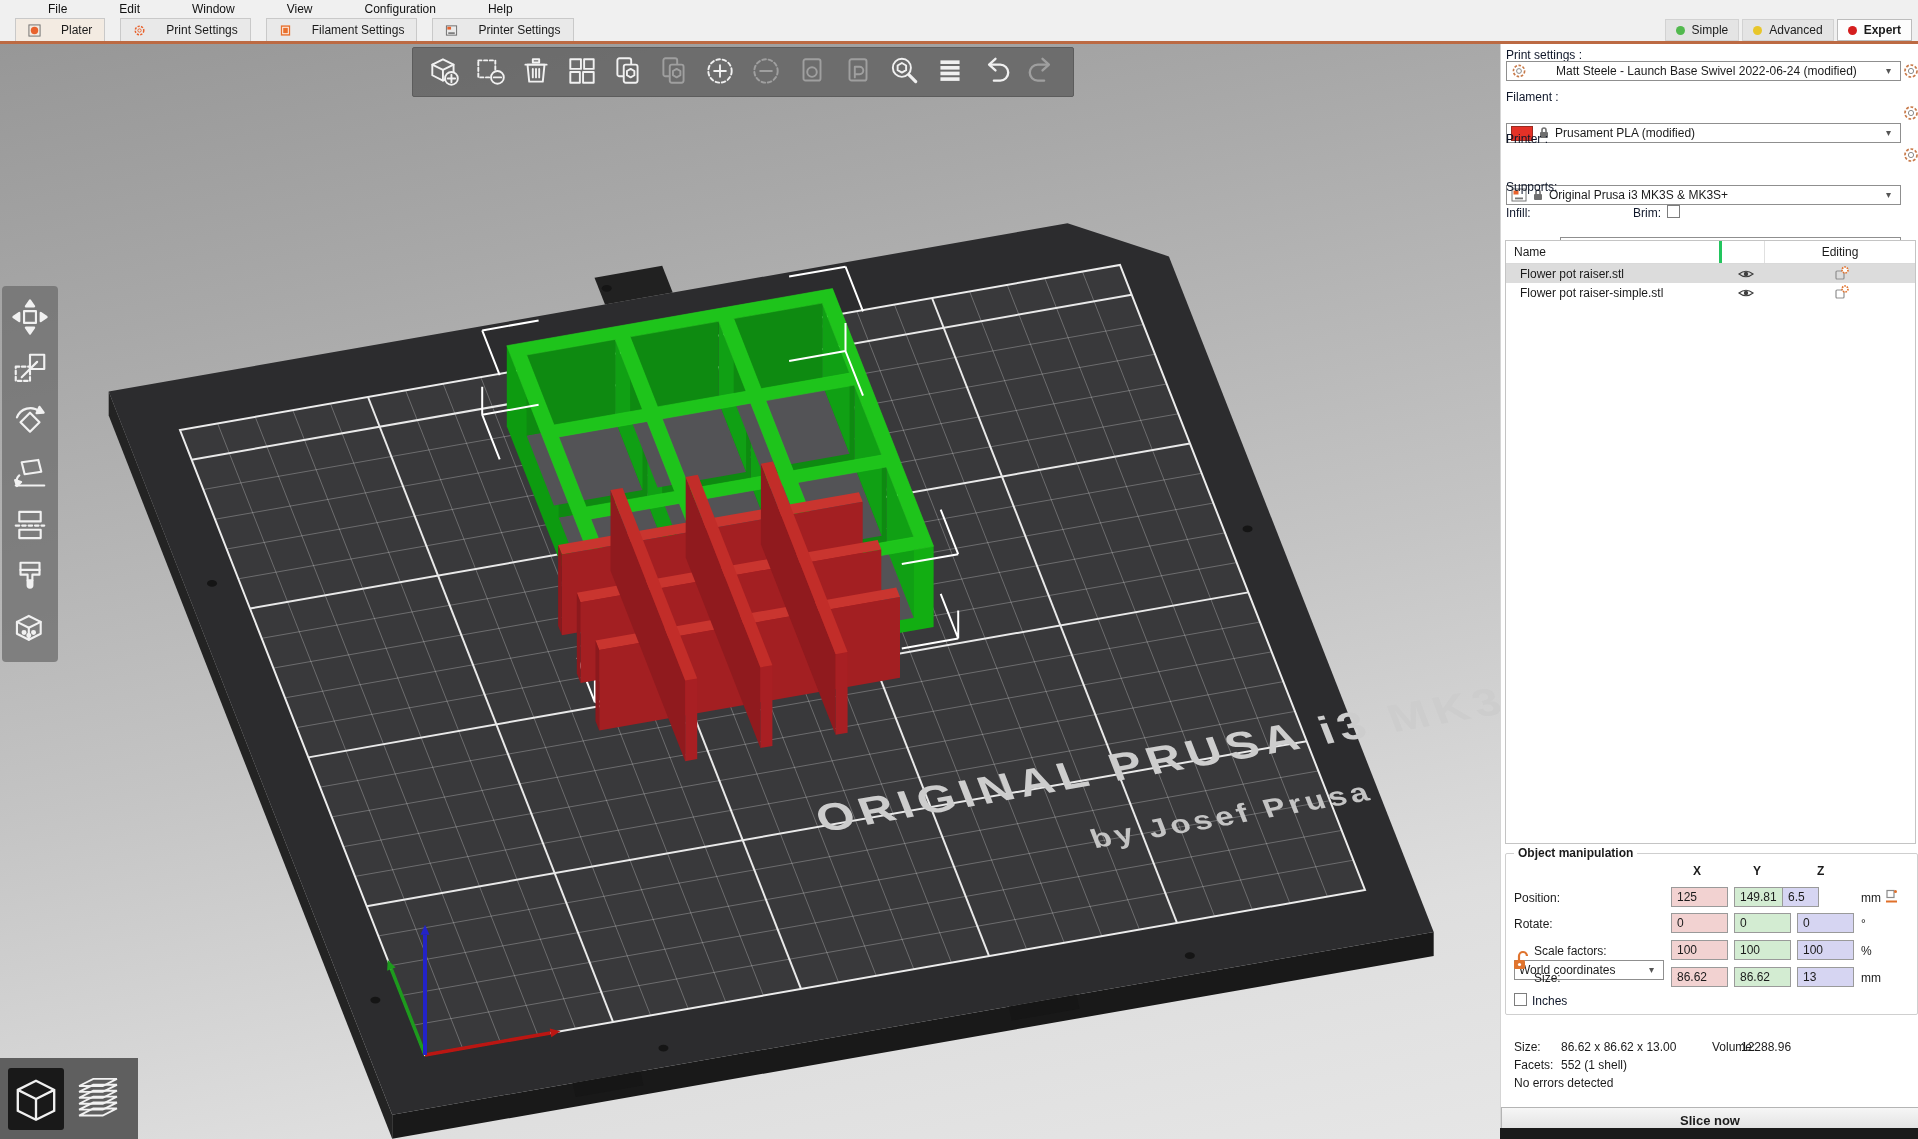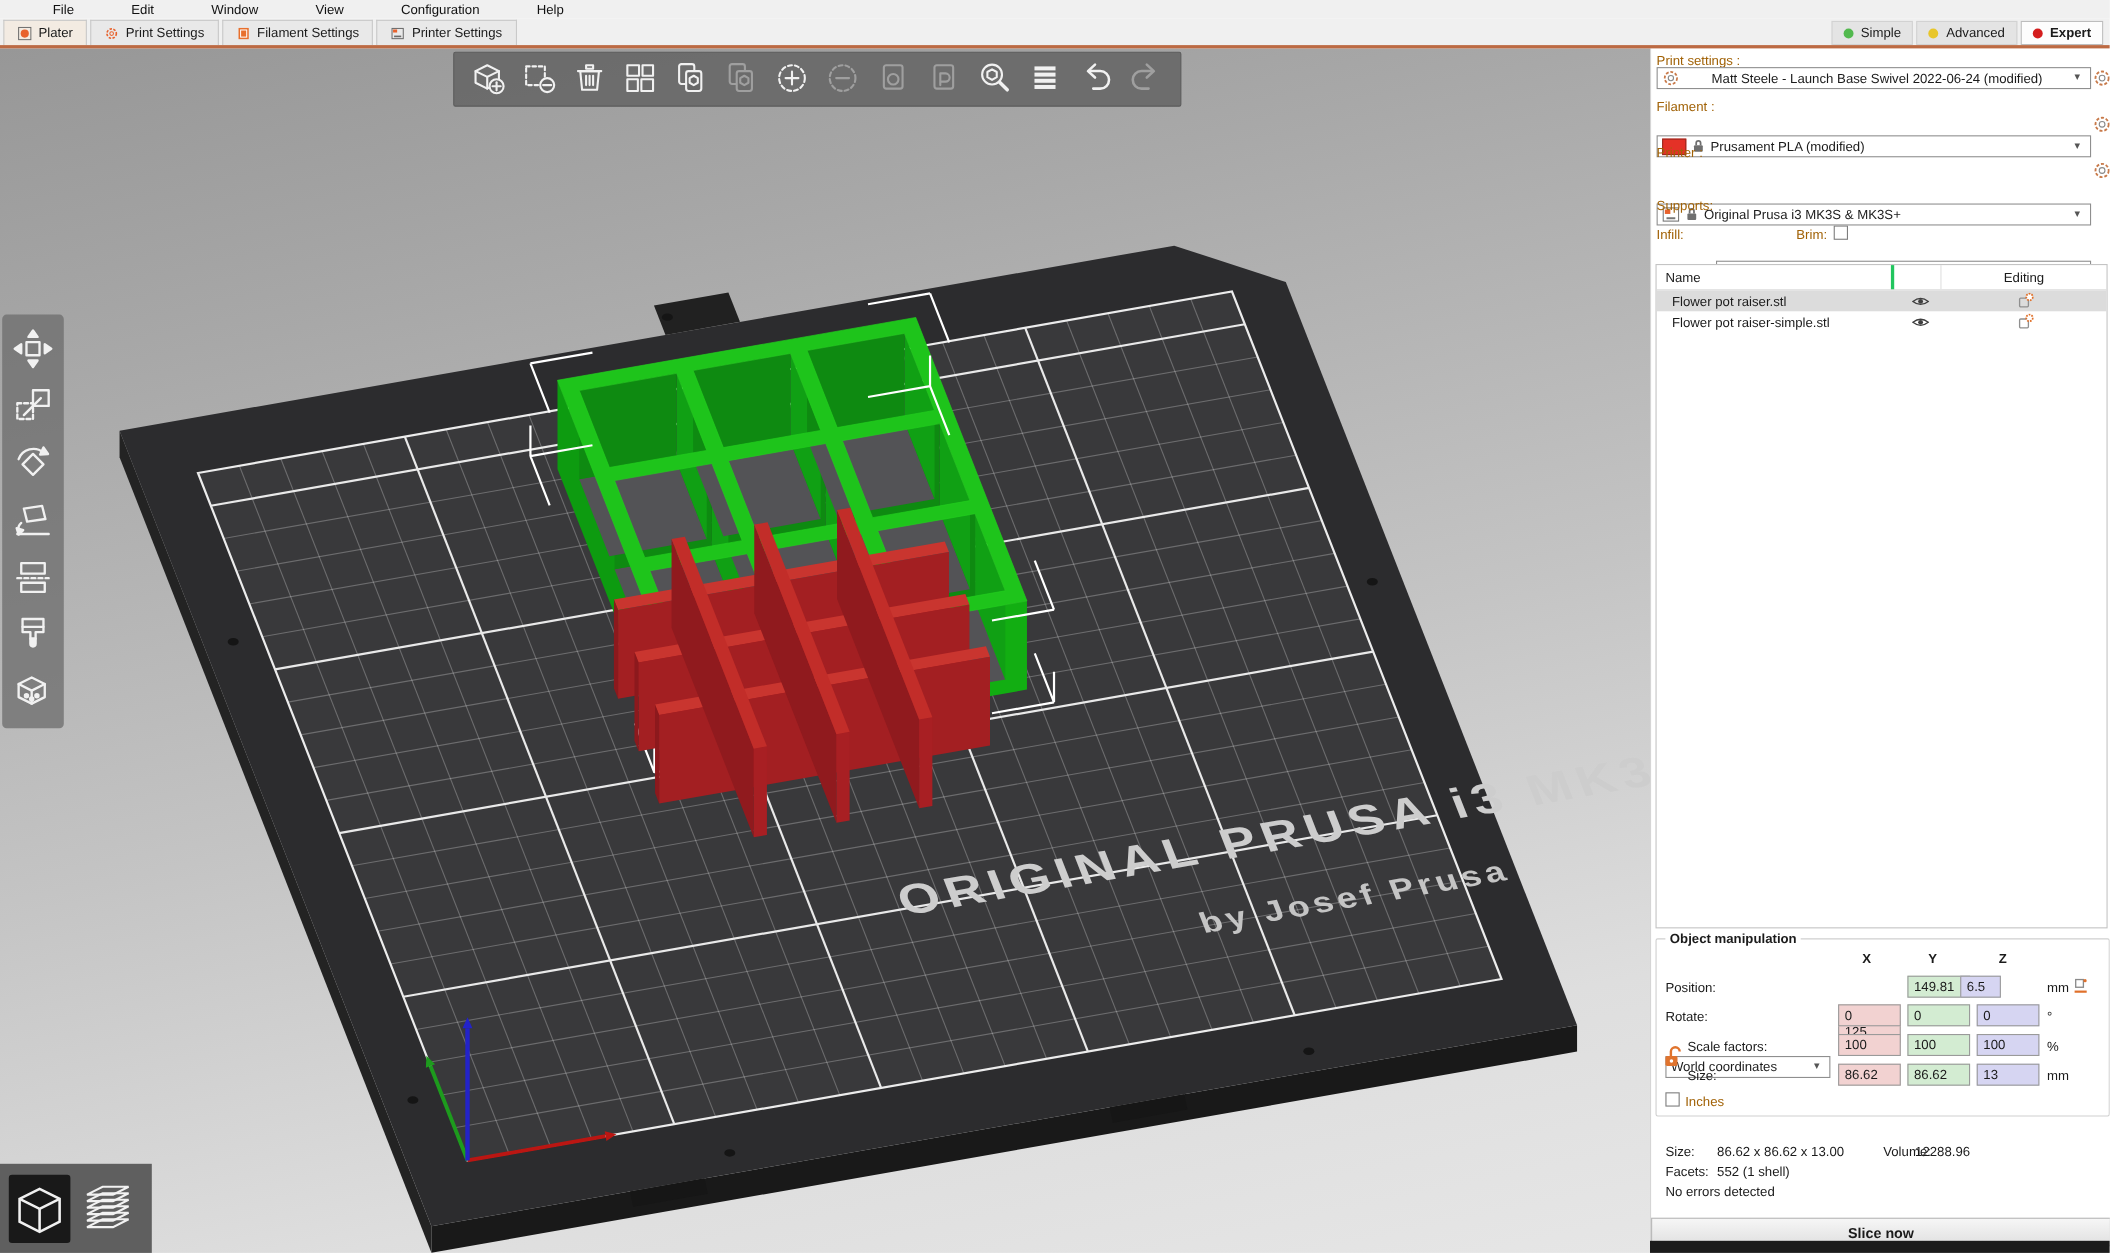--- a/index.html
+++ b/index.html
@@ -4,21 +4,21 @@
 <style>
   html,body{margin:0;padding:0;background:#fff;}
   body{width:1918px;height:1139px;position:relative;overflow:hidden;
        font-family:"Liberation Sans",sans-serif;font-size:12px;color:#1b1b1b;
        -webkit-font-smoothing:antialiased;}
   .menubar{position:absolute;left:0;top:0;width:1918px;height:17px;background:#f0f0f0;
            display:flex;align-items:center;padding-left:4px;z-index:30;}
   .menu-item{padding:0 8px;font-size:12px;color:#111;margin-left:36px;}
   .tabbar{position:absolute;left:0;top:17px;width:1918px;height:24px;background:#f0f0f0;
           display:flex;align-items:flex-end;z-index:30;}
-  .tab{height:22px;display:flex;align-items:center;gap:6px;padding:0 12px;margin-left:3px;
+  .tab{height:22px;display:flex;align-items:center;gap:20px;padding:0 12px;margin-left:15px;
        background:#e9e9e9;border:1px solid #c9c9c9;border-bottom:none;font-size:12px;}
   .tab.selected{background:#f3ebe2;}
   .tab-icon{width:13px;height:13px;display:inline-block;}
   .orange-line{position:absolute;left:0;top:41px;width:1918px;height:3px;background:#bc6a43;z-index:30;}
   .modes{margin-left:auto;display:flex;align-items:center;gap:3px;padding-right:6px;height:22px;}
   .mode-chip{display:flex;align-items:center;gap:7px;padding:2px 10px;background:#e4e4e4;
              border:1px solid #d2d2d2;font-size:12px;height:16px;}
   .mode-chip.selected{background:#fdfdfd;font-weight:bold;border-color:#bdbdbd;}
   .mode-dot{width:9px;height:9px;border-radius:50%;display:inline-block;}
 
@@ -38,21 +38,21 @@
   .view-switch{position:absolute;left:0px;top:1014px;width:138px;height:81px;background:#5f5f5f;
                display:flex;align-items:center;gap:6px;padding-left:8px;box-sizing:border-box;}
   .vs-btn{width:56px;height:62px;display:flex;align-items:center;justify-content:center;border-radius:3px;}
   .vs-btn.active{background:#191919;}
   .vs-btn svg{width:52px;height:56px;}
 
   
   .sidebar{position:absolute;left:1500px;top:44px;width:418px;height:1089px;background:#ffffff;
            border-left:1px solid #d5d5d5;box-sizing:border-box;}
   .sb{position:absolute;}
-  .sb-label{font-size:12px;color:#a16207;text-align:right;}
+  .sb-label{font-size:12px;color:#0f172a;text-align:right;}
   .combo{background:#fff;border:1px solid #8f8f8f;height:20px;display:flex;align-items:center;
          padding:0 4px;gap:5px;box-sizing:border-box;position:relative;font-size:12px;}
   .combo .val{white-space:nowrap;overflow:hidden;flex:1;}
   .chev{position:absolute;right:4px;top:4px;width:10px;height:10px;color:#555;font-size:10px;line-height:10px;}
   .gear16{width:16px;height:16px;display:inline-block;}
   .list{position:absolute;border:1px solid #c4c4c4;background:#fff;box-sizing:border-box;}
   .list-header{display:flex;height:22px;align-items:center;border-bottom:1px solid #d9d9d9;font-size:12px;}
   .lh-name{width:205px;padding-left:8px;border-right:3px solid #22c55e;height:100%;display:flex;align-items:center;}
   .lh-eye{width:42px;border-right:1px solid #e0e0e0;height:100%;}
   .lh-edit{flex:1;text-align:center;}
@@ -554,21 +554,21 @@
   </div>
   <div class="sb combo" style="left:13px;top:816px;width:150px;">
     <span class="val">World coordinates</span>
     <span class="chev">▾</span>
   </div>
   <div class="axis-head" style="position:absolute;left:192px;top:820px;">X</div>
   <div class="axis-head" style="position:absolute;left:252px;top:820px;">Y</div>
   <div class="axis-head" style="position:absolute;left:316px;top:820px;">Z</div>
 
   <div class="row-label" style="left:13px;top:847px;">Position:</div>
-  <div class="field f-x" style="left:170px;top:884px;width:57px;text-align:right;">125</div>
+  <div class="field f-x" style="left:170px;top:843px;width:57px;text-align:right;">125</div>
   <div class="field f-y" style="left:233px;top:843px;width:57px;">149.81</div>
   <div class="field f-z" style="left:281px;top:843px;width:37px;">6.5</div>
   <div class="unit" style="left:360px;top:847px;">mm</div>
   <svg style="position:absolute;left:383px;top:845px;" width="15" height="15" viewBox="0 0 15 15">
       <rect x="3" y="1.5" width="7" height="7" fill="none" stroke="#8a8a8a" stroke-width="1.2"></rect>
       <circle cx="11.5" cy="2.5" r="1.5" fill="#e0702a"></circle>
       <rect x="2" y="11.5" width="11" height="2" fill="#e0702a"></rect>
     </svg>
 
   <div class="row-label" style="left:13px;top:873px;">Rotate:</div>

